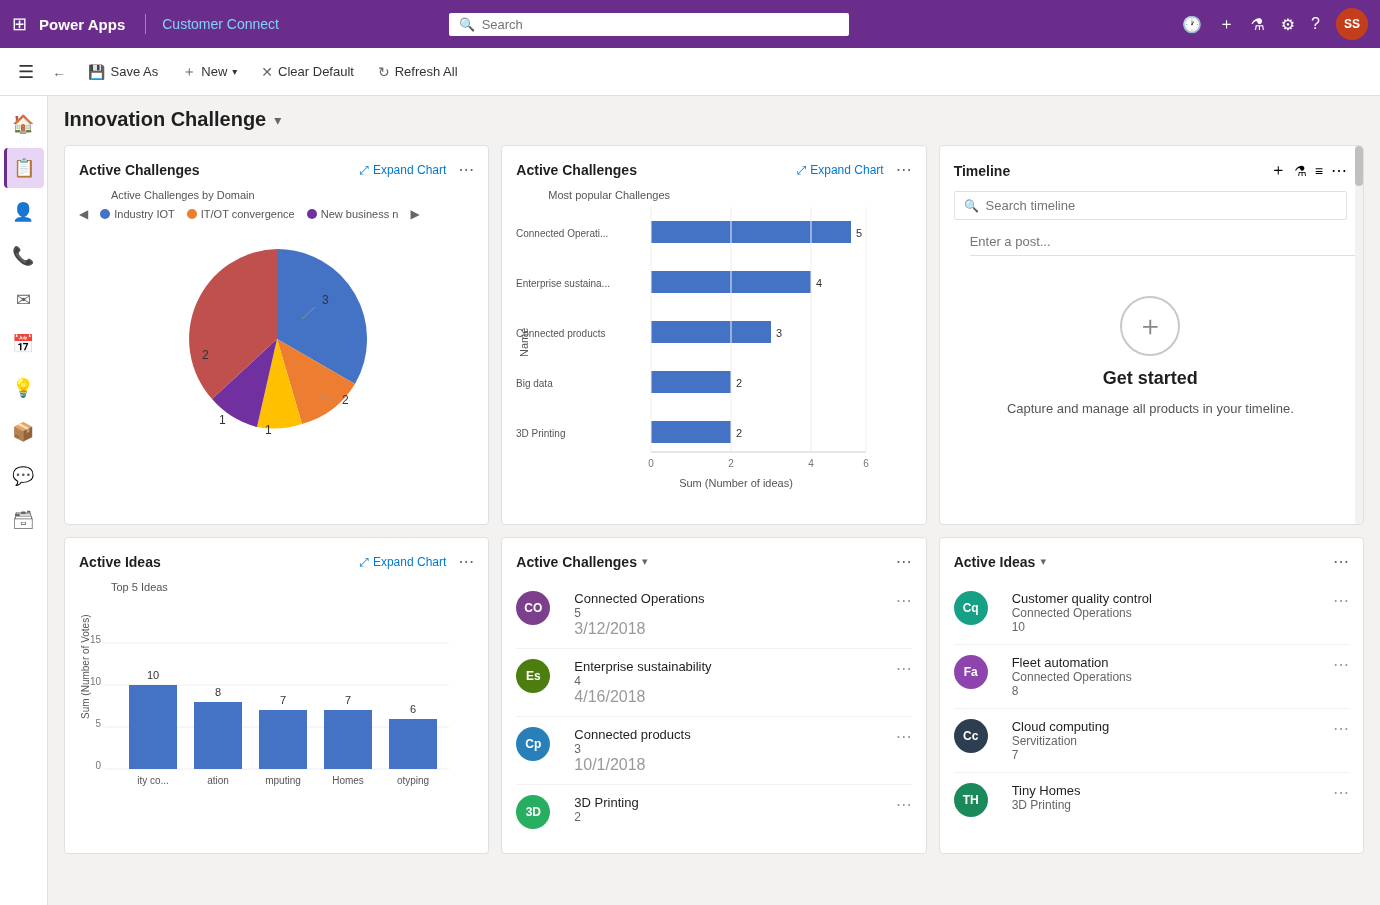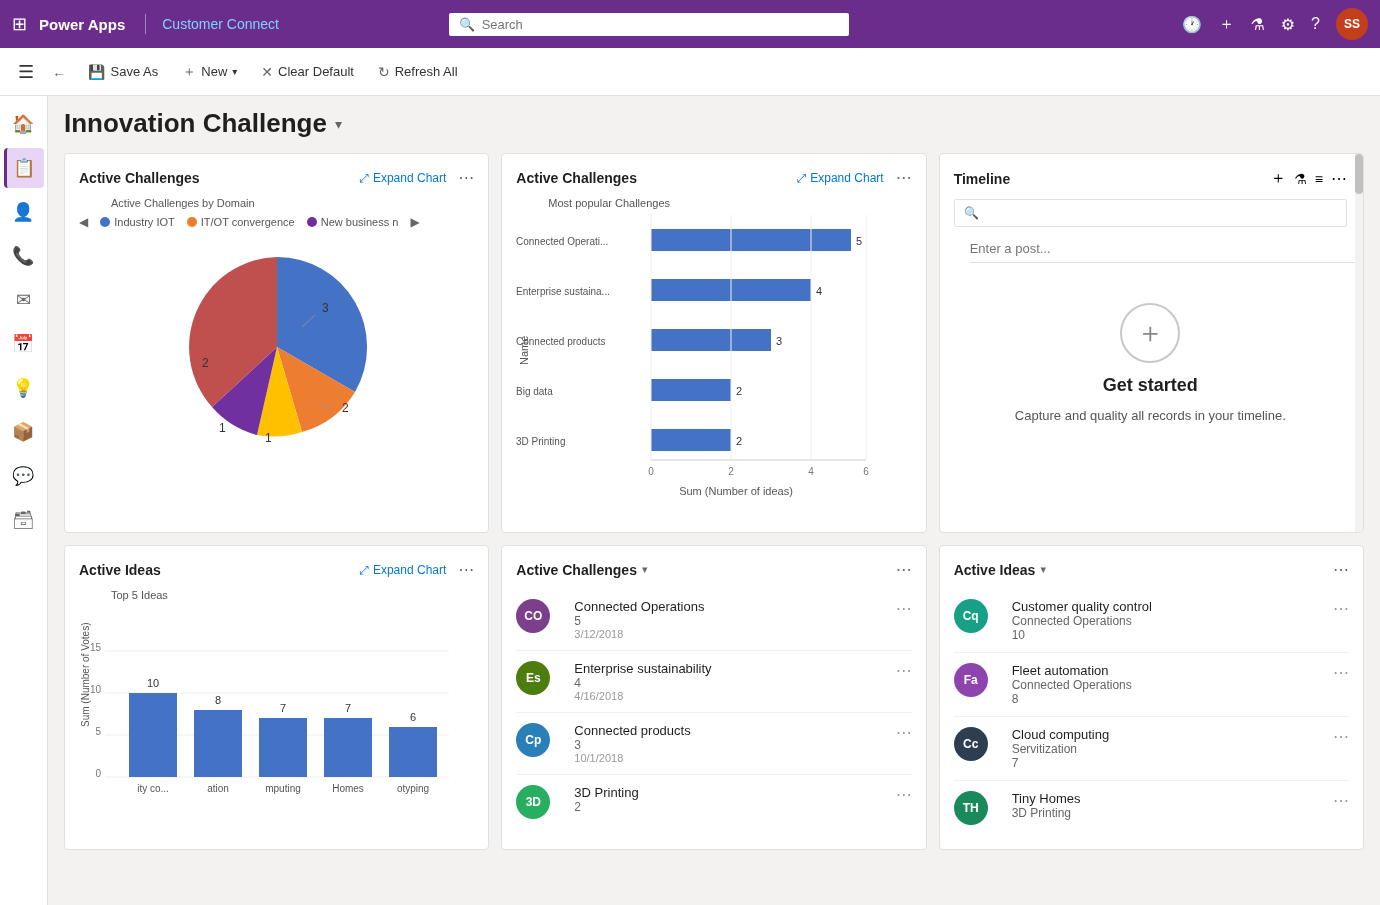--- a/index.html
+++ b/index.html
@@ -84,21 +84,21 @@
     
     .main-content {
       flex: 1;
       overflow: auto;
       padding: 12px 16px;
     }
     .page-header {
       display: flex; align-items: center; gap: 8px;
       margin-bottom: 14px;
     }
-    .page-title { font-size: 26px; font-weight: 600; color: #1f1f1f; }
+    .page-title { font-size: 20px; font-weight: 600; color: #1f1f1f; }
     .page-title-arrow { font-size: 14px; color: #666; cursor: pointer; }
 
     
     .dashboard-grid {
       display: grid;
       grid-template-columns: 1fr 1fr 1fr;
       gap: 12px;
     }
 
     
@@ -175,21 +175,21 @@
     }
     .list-item-row:last-child { border-bottom: none; }
     .item-avatar {
       width: 34px; height: 34px; border-radius: 50%;
       display: flex; align-items: center; justify-content: center;
       font-size: 12px; font-weight: 600; color: white; flex-shrink: 0;
     }
     .item-info { flex: 1; }
     .item-name { font-size: 13px; font-weight: 500; color: #1f1f1f; }
     .item-sub { font-size: 12px; color: #666; }
-    .item-date { font-size: 11px; color: #999; }
+    .item-date { font-size: 16px; color: #999; }
     .item-more { font-size: 16px; color: #999; cursor: pointer; border: none; background: transparent; }
 
     
     .bottom-row {
       margin-top: 12px;
     }
 
     
     .card-title-dropdown {
       display: flex; align-items: center; gap: 5px; cursor: pointer;
@@ -371,26 +371,27 @@
       <div class="card timeline-card" style="padding-right: 16px;">
         <div class="card-header timeline-header">
           <span class="timeline-title">Timeline</span>
           <span style="font-size:16px; cursor:pointer;">＋</span>
           <span style="font-size:14px; cursor:pointer;">⚗</span>
           <span style="font-size:14px; cursor:pointer;">≡</span>
           <span style="font-size:16px; cursor:pointer;">⋯</span>
         </div>
         <div class="timeline-search">
           <span style="color:#999; font-size:12px;">🔍</span>
+          <input type="text" placeholder="Search timeline" style="">
         </div>
         <input type="text" class="post-input" placeholder="Enter a post..." style="">
         <div class="timeline-get-started">
           <div class="plus-circle">＋</div>
           <div class="get-started-title">Get started</div>
-          <div class="get-started-sub">Capture and quality all records in your timeline.</div>
+          <div class="get-started-sub">Capture and manage all products in your timeline.</div>
         </div>
         <div class="timeline-scrollbar">
           <div class="scrollbar-thumb"></div>
         </div>
       </div>
     </div>
 
     <div class="dashboard-grid bottom-row">
 
       <div class="card">

